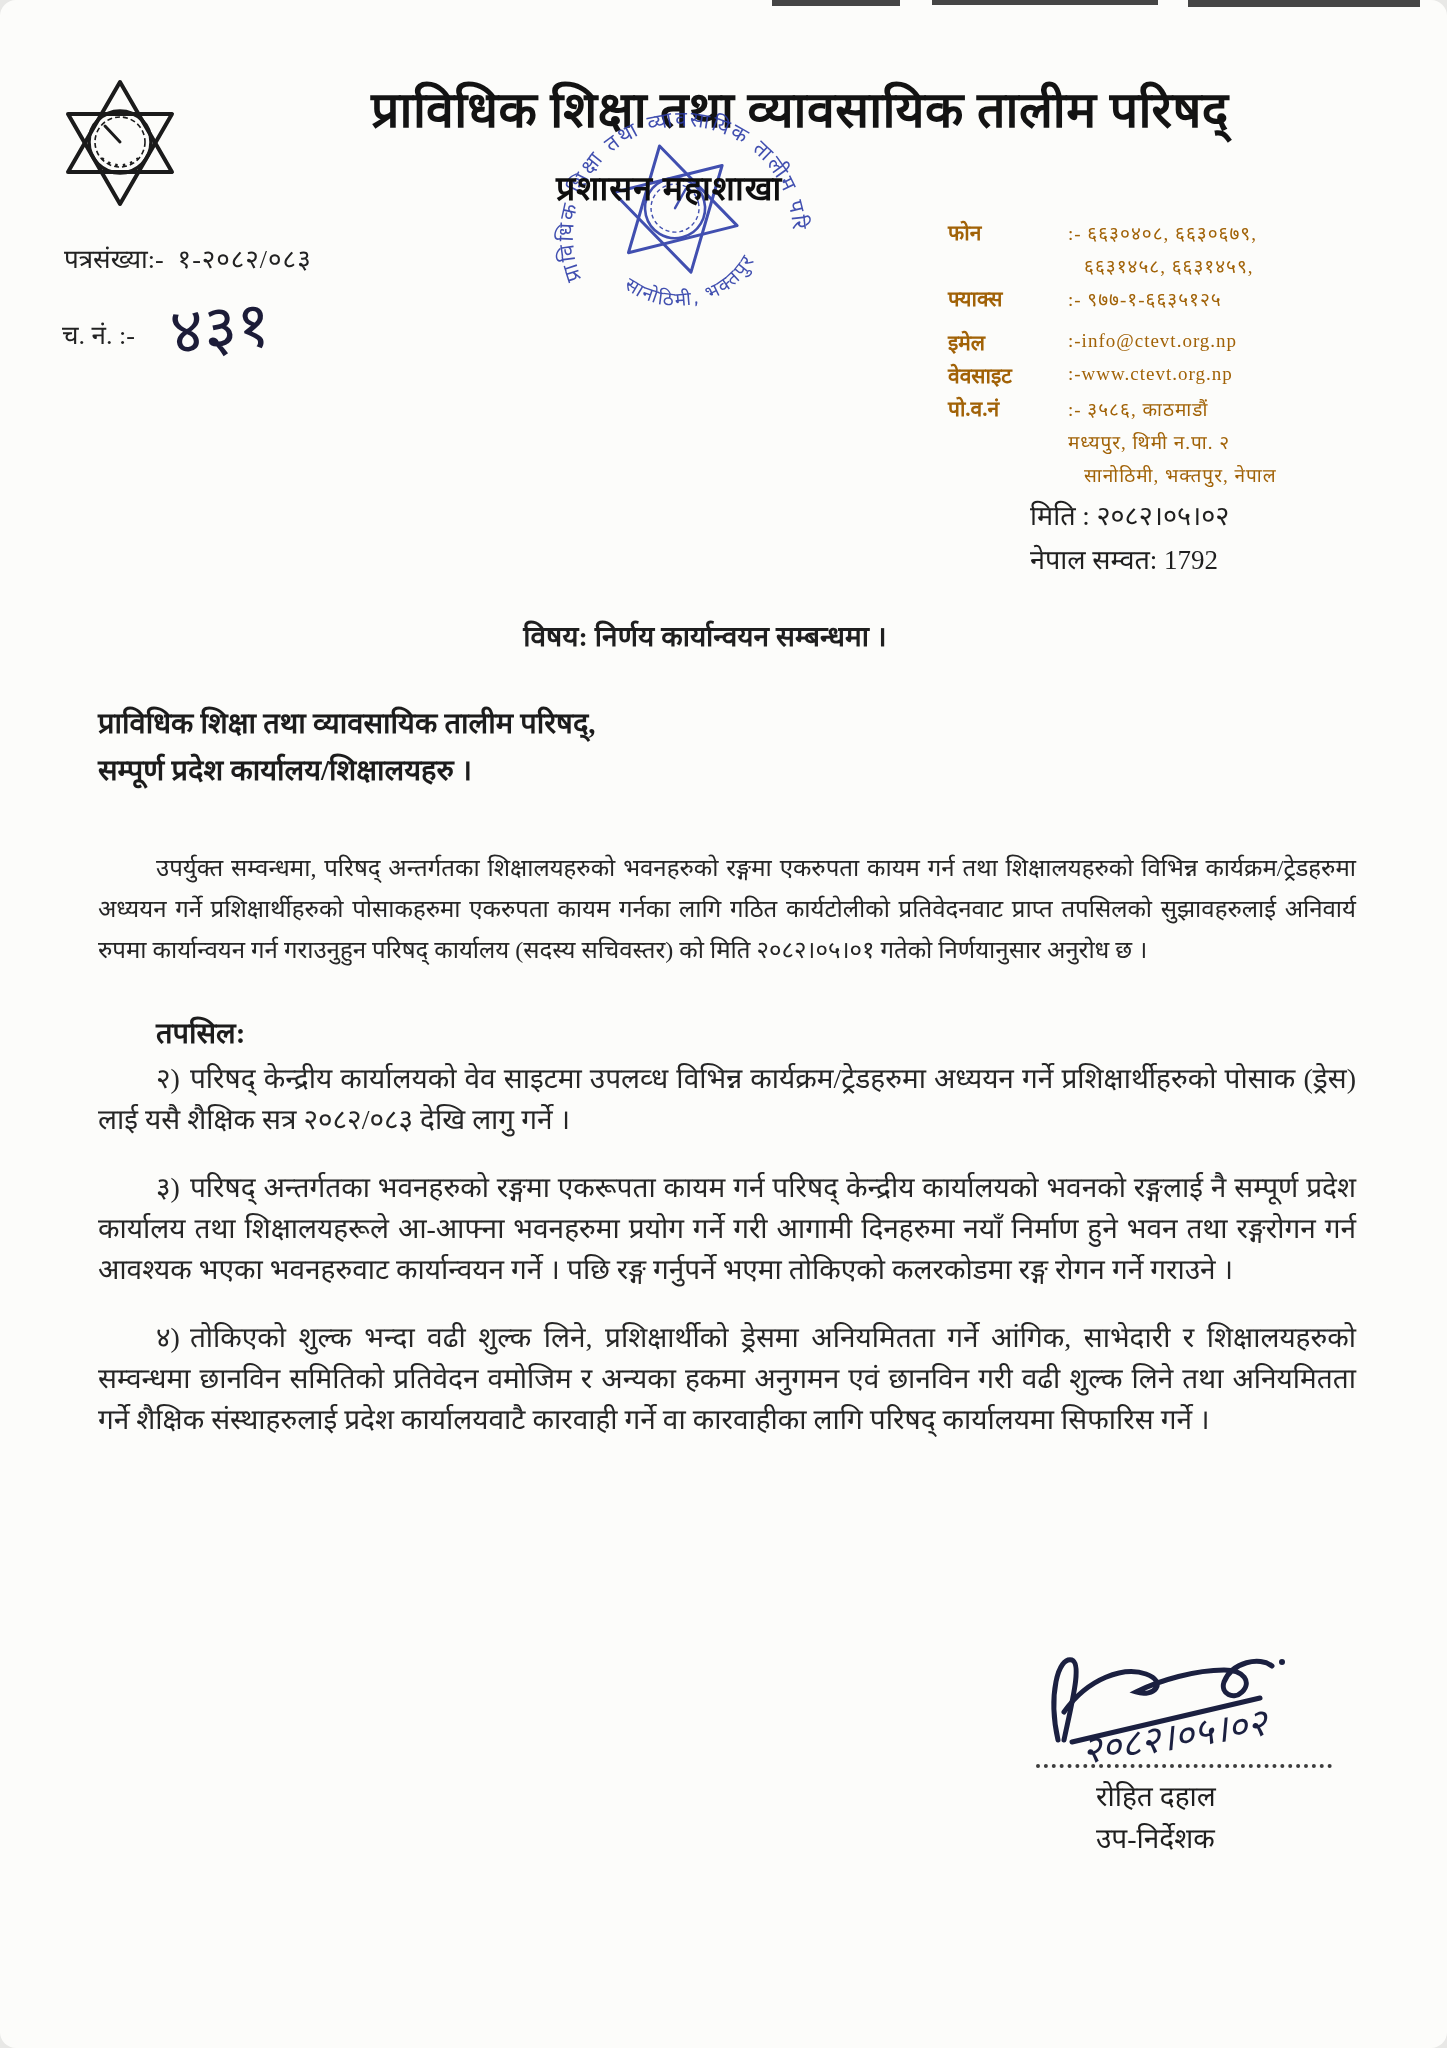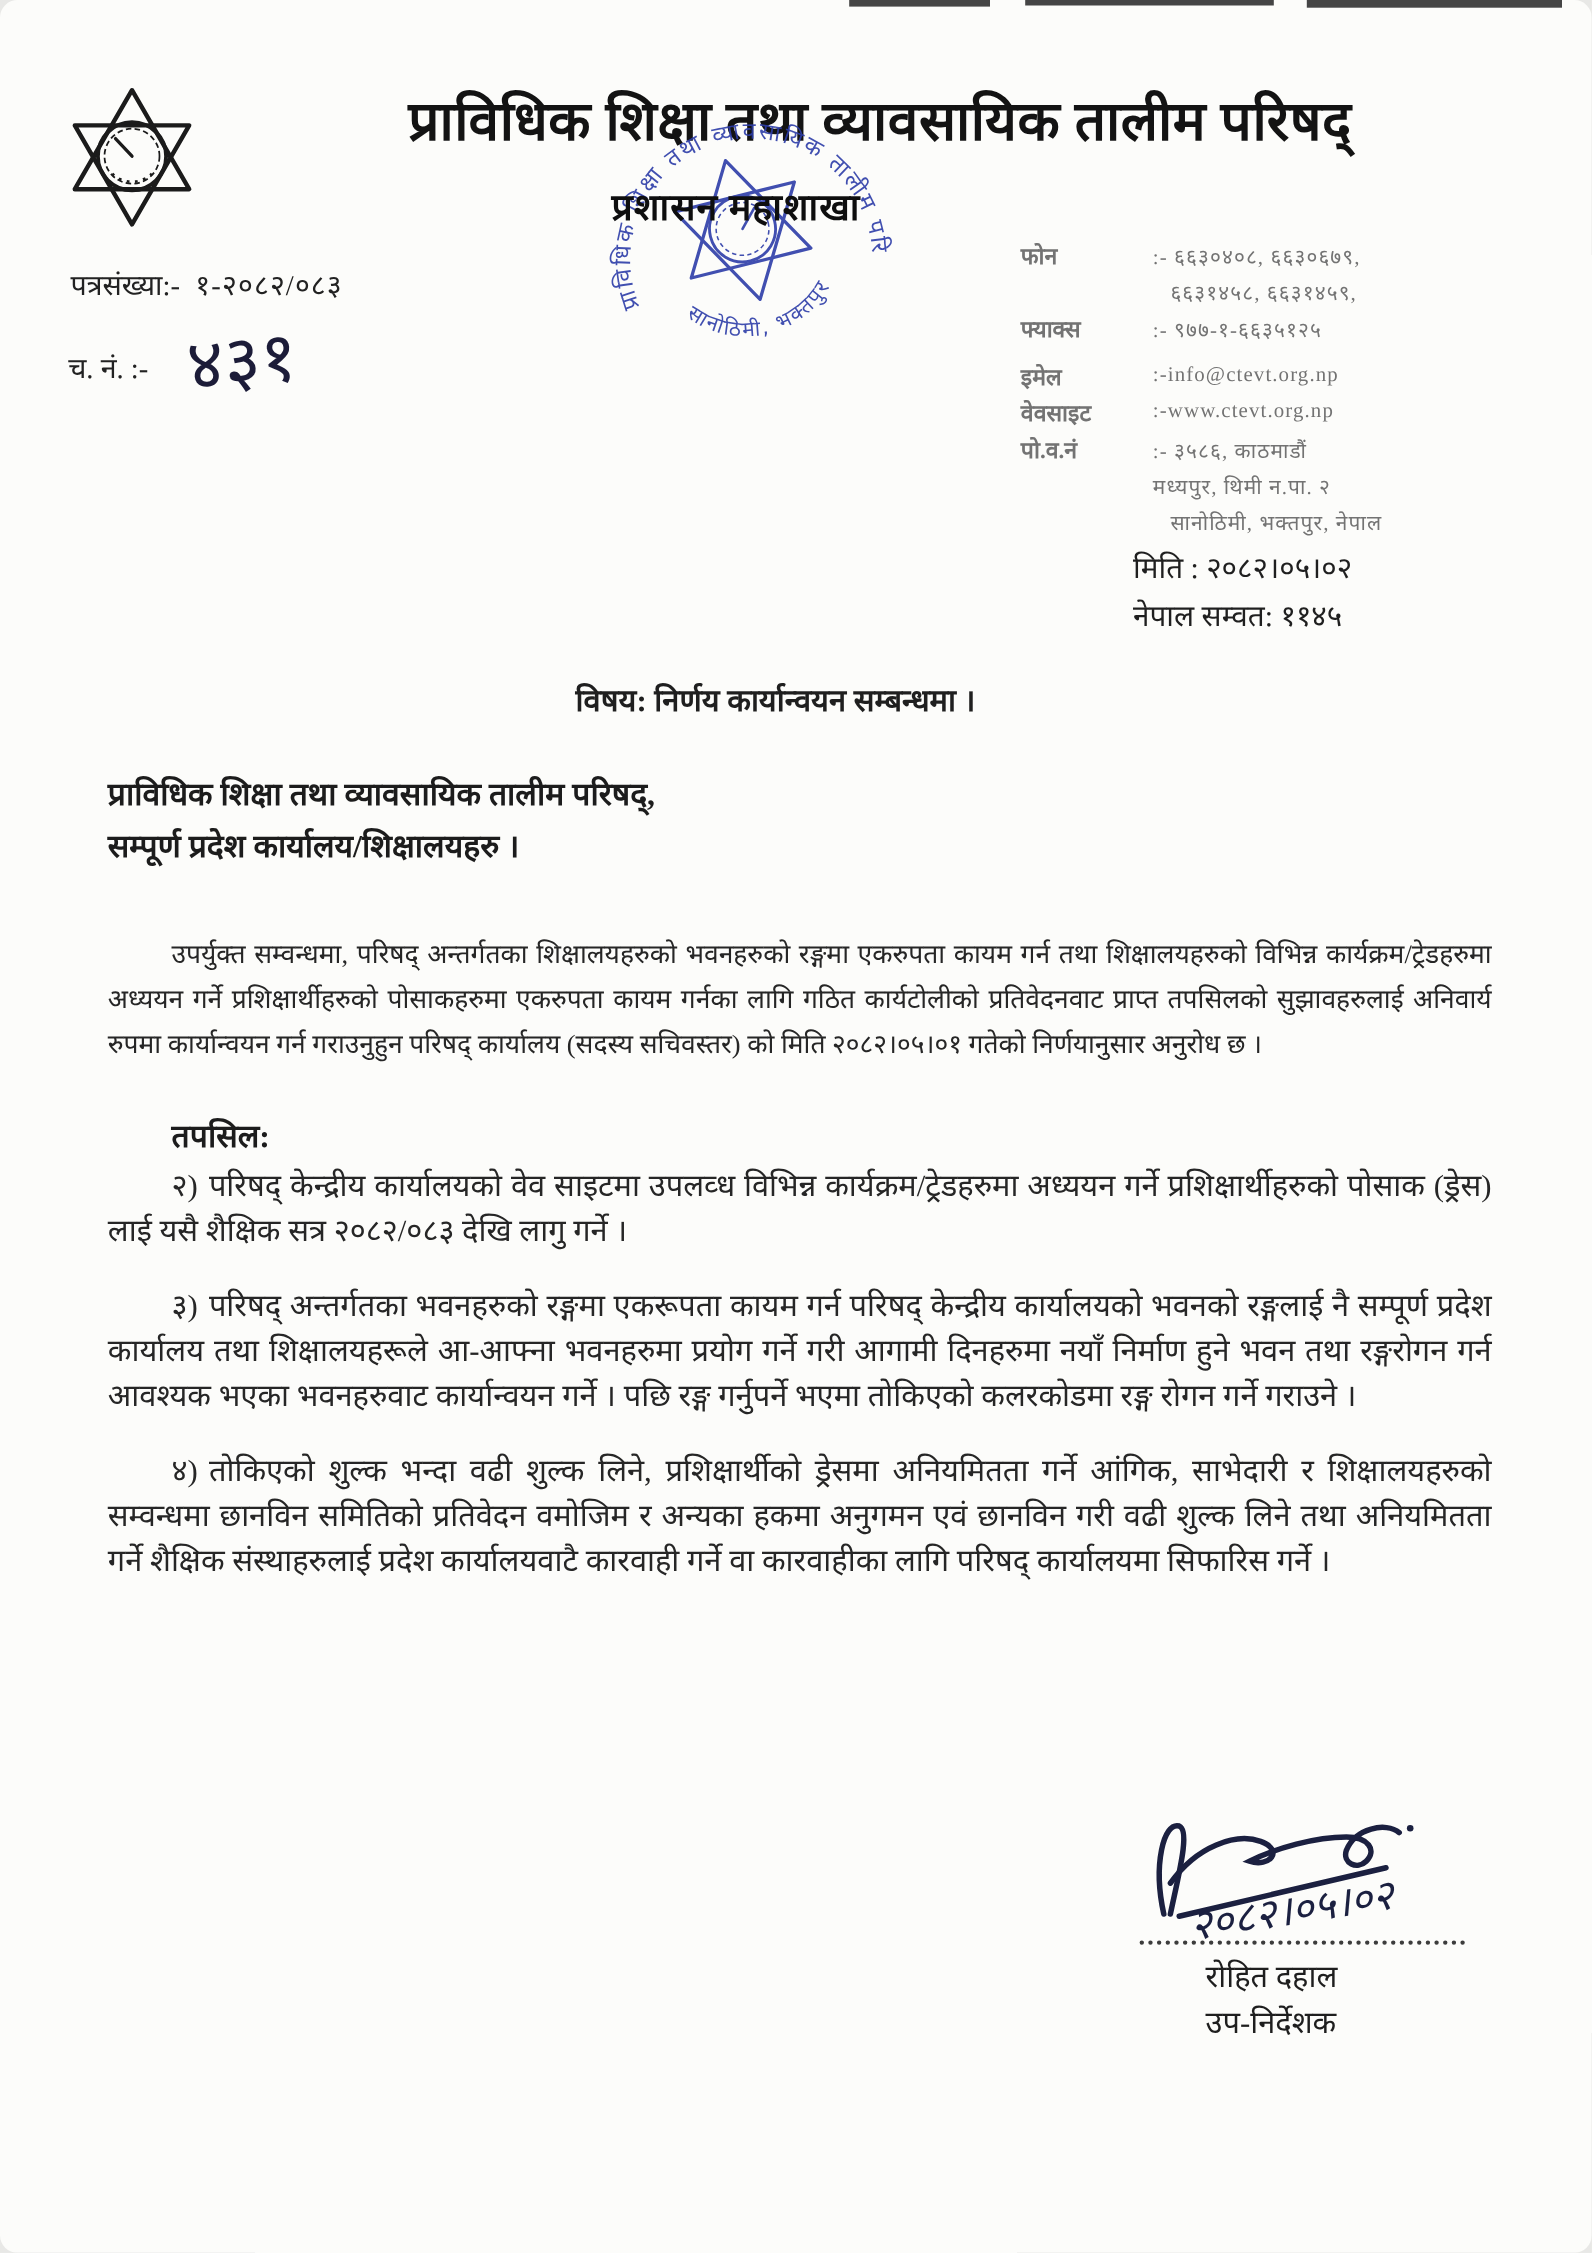--- a/index.html
+++ b/index.html
@@ -26,21 +26,21 @@
   }
 
   .refno { position:absolute; left:64px; top:240px; font-size:26px; color:#222; }
   .refno .val { margin-left:14px; letter-spacing:1px; }
   .chano-label { position:absolute; left:62px; top:316px; font-size:26px; color:#222; }
   .chano-value {
     position:absolute; left:170px; top:282px; font-size:64px; color:#1c1c38;
     transform:rotate(-5deg); font-family:"DejaVu Sans", sans-serif; font-weight:500;
   }
 
-  .contact { position:absolute; left:928px; top:218px; font-size:21px; color:#737373; }
+  .contact { position:absolute; left:948px; top:218px; font-size:21px; color:#a16207; }
   .c-row { display:flex; margin-bottom:5px; }
   .c-label { width:120px; font-weight:600; flex:0 0 auto; }
   .c-value { font-size:19px; letter-spacing:1px; padding-top:2px; }
   .c-row.gap-s { margin-top:4px; }
   .c-row.gap-m { margin-top:16px; }
   .c-row .indent { padding-left:16px; }
 
   .dateblock { position:absolute; left:1030px; top:494px; font-size:27px; line-height:44px; color:#1f1f1f; }
 
   .subject {
@@ -146,21 +146,21 @@
       <span class="c-value">मध्यपुर, थिमी न.पा. २</span>
     </div>
     <div class="c-row">
       <span class="c-label"></span>
       <span class="c-value indent">सानोठिमी, भक्तपुर, नेपाल</span>
     </div>
   </div>
 
   <div class="dateblock">
     <div>मिति : २०८२।०५।०२</div>
-    <div>नेपाल सम्वत: ११४५</div>
+    <div>नेपाल सम्वत: 1792</div>
   </div>
 
   <div class="subject">विषय: निर्णय कार्यान्वयन सम्बन्धमा ।</div>
 
   <div class="recipient">
     <div>प्राविधिक शिक्षा तथा व्यावसायिक तालीम परिषद्,</div>
     <div>सम्पूर्ण प्रदेश कार्यालय/शिक्षालयहरु ।</div>
   </div>
 
   <p class="opening">उपर्युक्त सम्वन्धमा, परिषद् अन्तर्गतका शिक्षालयहरुको भवनहरुको रङ्गमा एकरुपता कायम गर्न तथा शिक्षालयहरुको विभिन्न कार्यक्रम/ट्रेडहरुमा अध्ययन गर्ने प्रशिक्षार्थीहरुको पोसाकहरुमा एकरुपता कायम गर्नका लागि गठित कार्यटोलीको प्रतिवेदनवाट प्राप्त तपसिलको सुझावहरुलाई अनिवार्य रुपमा कार्यान्वयन गर्न गराउनुहुन परिषद् कार्यालय (सदस्य सचिवस्तर) को मिति २०८२।०५।०१ गतेको निर्णयानुसार अनुरोध छ ।</p>

